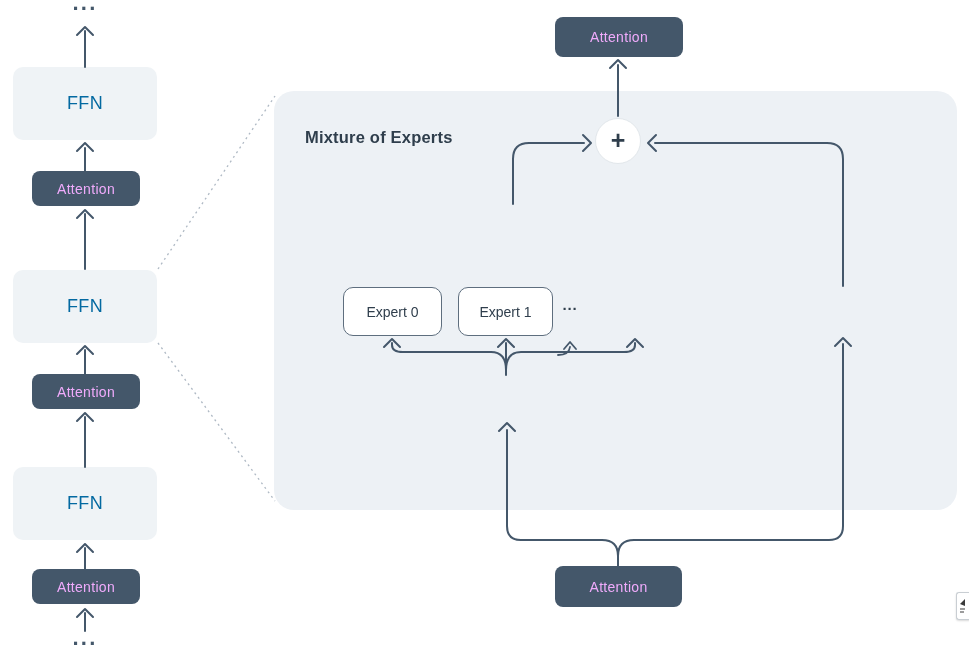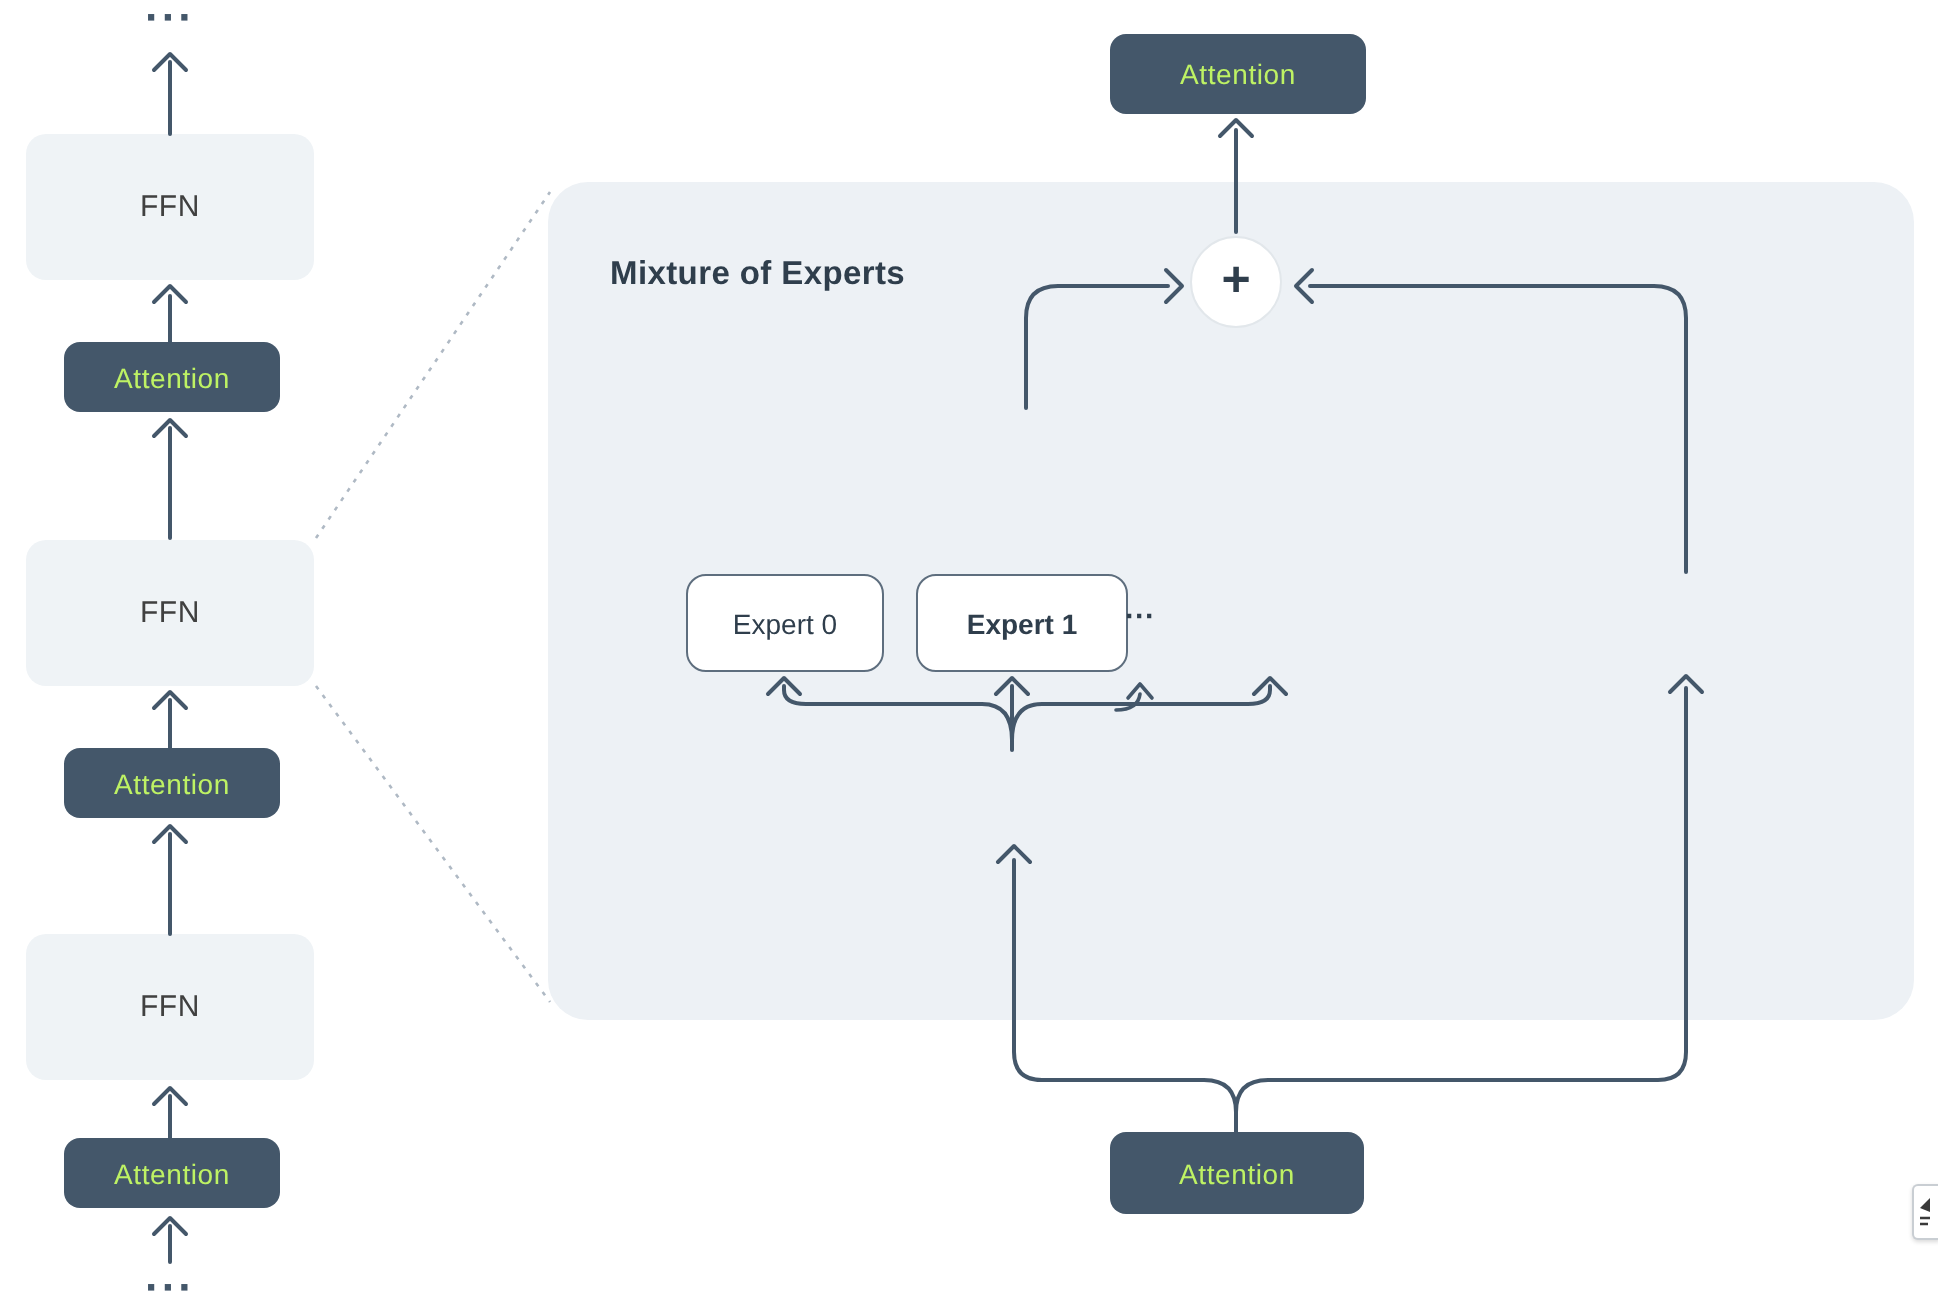--- a/index.html
+++ b/index.html
@@ -4,37 +4,37 @@
 <style>
   :root{
     --slate:#44576A; --line:#44576A; --panel_bg:#EDF1F5; --ffn_bg:#EFF3F6;
     --router_bg:#CDD4DB; --blue:#3C7DF6; --box_border:#5E6E7E;
     --dotted_line:#AFB9C4; --circle_border:#E2E7EB; --title_text:#2F3E4C; --white:#FFFFFF;
   }
   html,body{margin:0;padding:0;}
   body{width:969px;height:655px;background:#fff;font-family:"Liberation Sans",sans-serif;position:relative;overflow:hidden;}
   .stage{position:absolute;left:0;top:0;width:969px;height:655px;}
   .box{position:absolute;display:flex;align-items:center;justify-content:center;box-sizing:border-box;white-space:nowrap;}
-  .ffn{background:var(--ffn_bg);color:#404040;border-radius:10px;font-size:15px;letter-spacing:.3px;z-index:3;}
-  .att{background:var(--slate);color:#bef264;border-radius:8px;font-size:14px;letter-spacing:.3px;z-index:3;}
+  .ffn{background:var(--ffn_bg);color:#0369a1;border-radius:10px;font-size:18px;letter-spacing:.3px;z-index:3;}
+  .att{background:var(--slate);color:#f0abfc;border-radius:8px;font-size:14px;letter-spacing:.3px;z-index:3;}
   .dots{position:absolute;left:55px;width:60px;text-align:center;font-size:22px;font-weight:700;color:var(--slate);letter-spacing:1px;z-index:3;}
   #dots-top{top:-4px;} #dots-bottom{top:631px;}
   #ffn1{left:13px;top:67px;width:144px;height:73px;}
   #att1{left:32px;top:171px;width:108px;height:35px;}
   #ffn2{left:13px;top:270px;width:144px;height:73px;}
   #att2{left:32px;top:374px;width:108px;height:35px;}
   #ffn3{left:13px;top:467px;width:144px;height:73px;}
   #att3{left:32px;top:569px;width:108px;height:35px;}
   #moe-panel{position:absolute;left:274px;top:91px;width:683px;height:419px;background:var(--panel_bg);border-radius:20px;z-index:1;}
   #moe-title{position:absolute;left:31px;top:25px;font-size:16.5px;font-weight:700;color:var(--title_text);letter-spacing:.2px;margin-top:12px;}
   #routed-box{position:absolute;left:305px;top:207px;width:417px;height:245px;background:var(--white);border-radius:16px;z-index:2;}
   #routed-title{position:absolute;left:0;top:20px;width:100%;text-align:center;font-size:17px;font-weight:700;color:var(--title_text);letter-spacing:.2px;}
   .expert{background:var(--white);border:1.5px solid var(--box_border);border-radius:10px;font-size:14px;color:var(--title_text);z-index:3;text-align:right;}
   #expert-0{left:343px;top:287px;width:99px;height:49px;}
-  #expert-1{left:458px;top:287px;width:106px;height:49px;font-weight:bold;}
+  #expert-1{left:458px;top:287px;width:95px;height:49px;}
   #expert-15{left:587px;top:287px;width:97px;height:49px;}
   #expert-ellipsis{position:absolute;left:556px;top:300px;width:28px;text-align:center;font-size:15px;font-weight:700;color:var(--title_text);z-index:3;}
   #router{left:425px;top:375px;width:162px;height:44px;background:var(--router_bg);border-radius:10px;font-size:14.5px;color:#3A4B59;}
   #shared-expert{left:767px;top:286px;width:153px;height:48px;background:var(--blue);color:#fff;border-radius:10px;font-size:15px;letter-spacing:.2px;}
   #att-top{left:555px;top:17px;width:128px;height:40px;}
   #att-bottom{left:555px;top:566px;width:127px;height:41px;}
   #plus-circle{left:595px;top:118px;width:46px;height:46px;background:var(--white);border:1.5px solid var(--circle_border);border-radius:50%;font-size:25px;font-weight:600;color:#2F3E4C;z-index:6;padding-bottom:2px;}
   #connectors{position:absolute;left:0;top:0;z-index:5;pointer-events:none;}
   #connectors path, #connectors line{stroke:var(--line);stroke-width:2;fill:none;stroke-linecap:round;stroke-linejoin:round;}
   #connectors .dotted{stroke:var(--dotted_line);stroke-width:1.3;stroke-dasharray:2 3.6;stroke-linecap:butt;}

